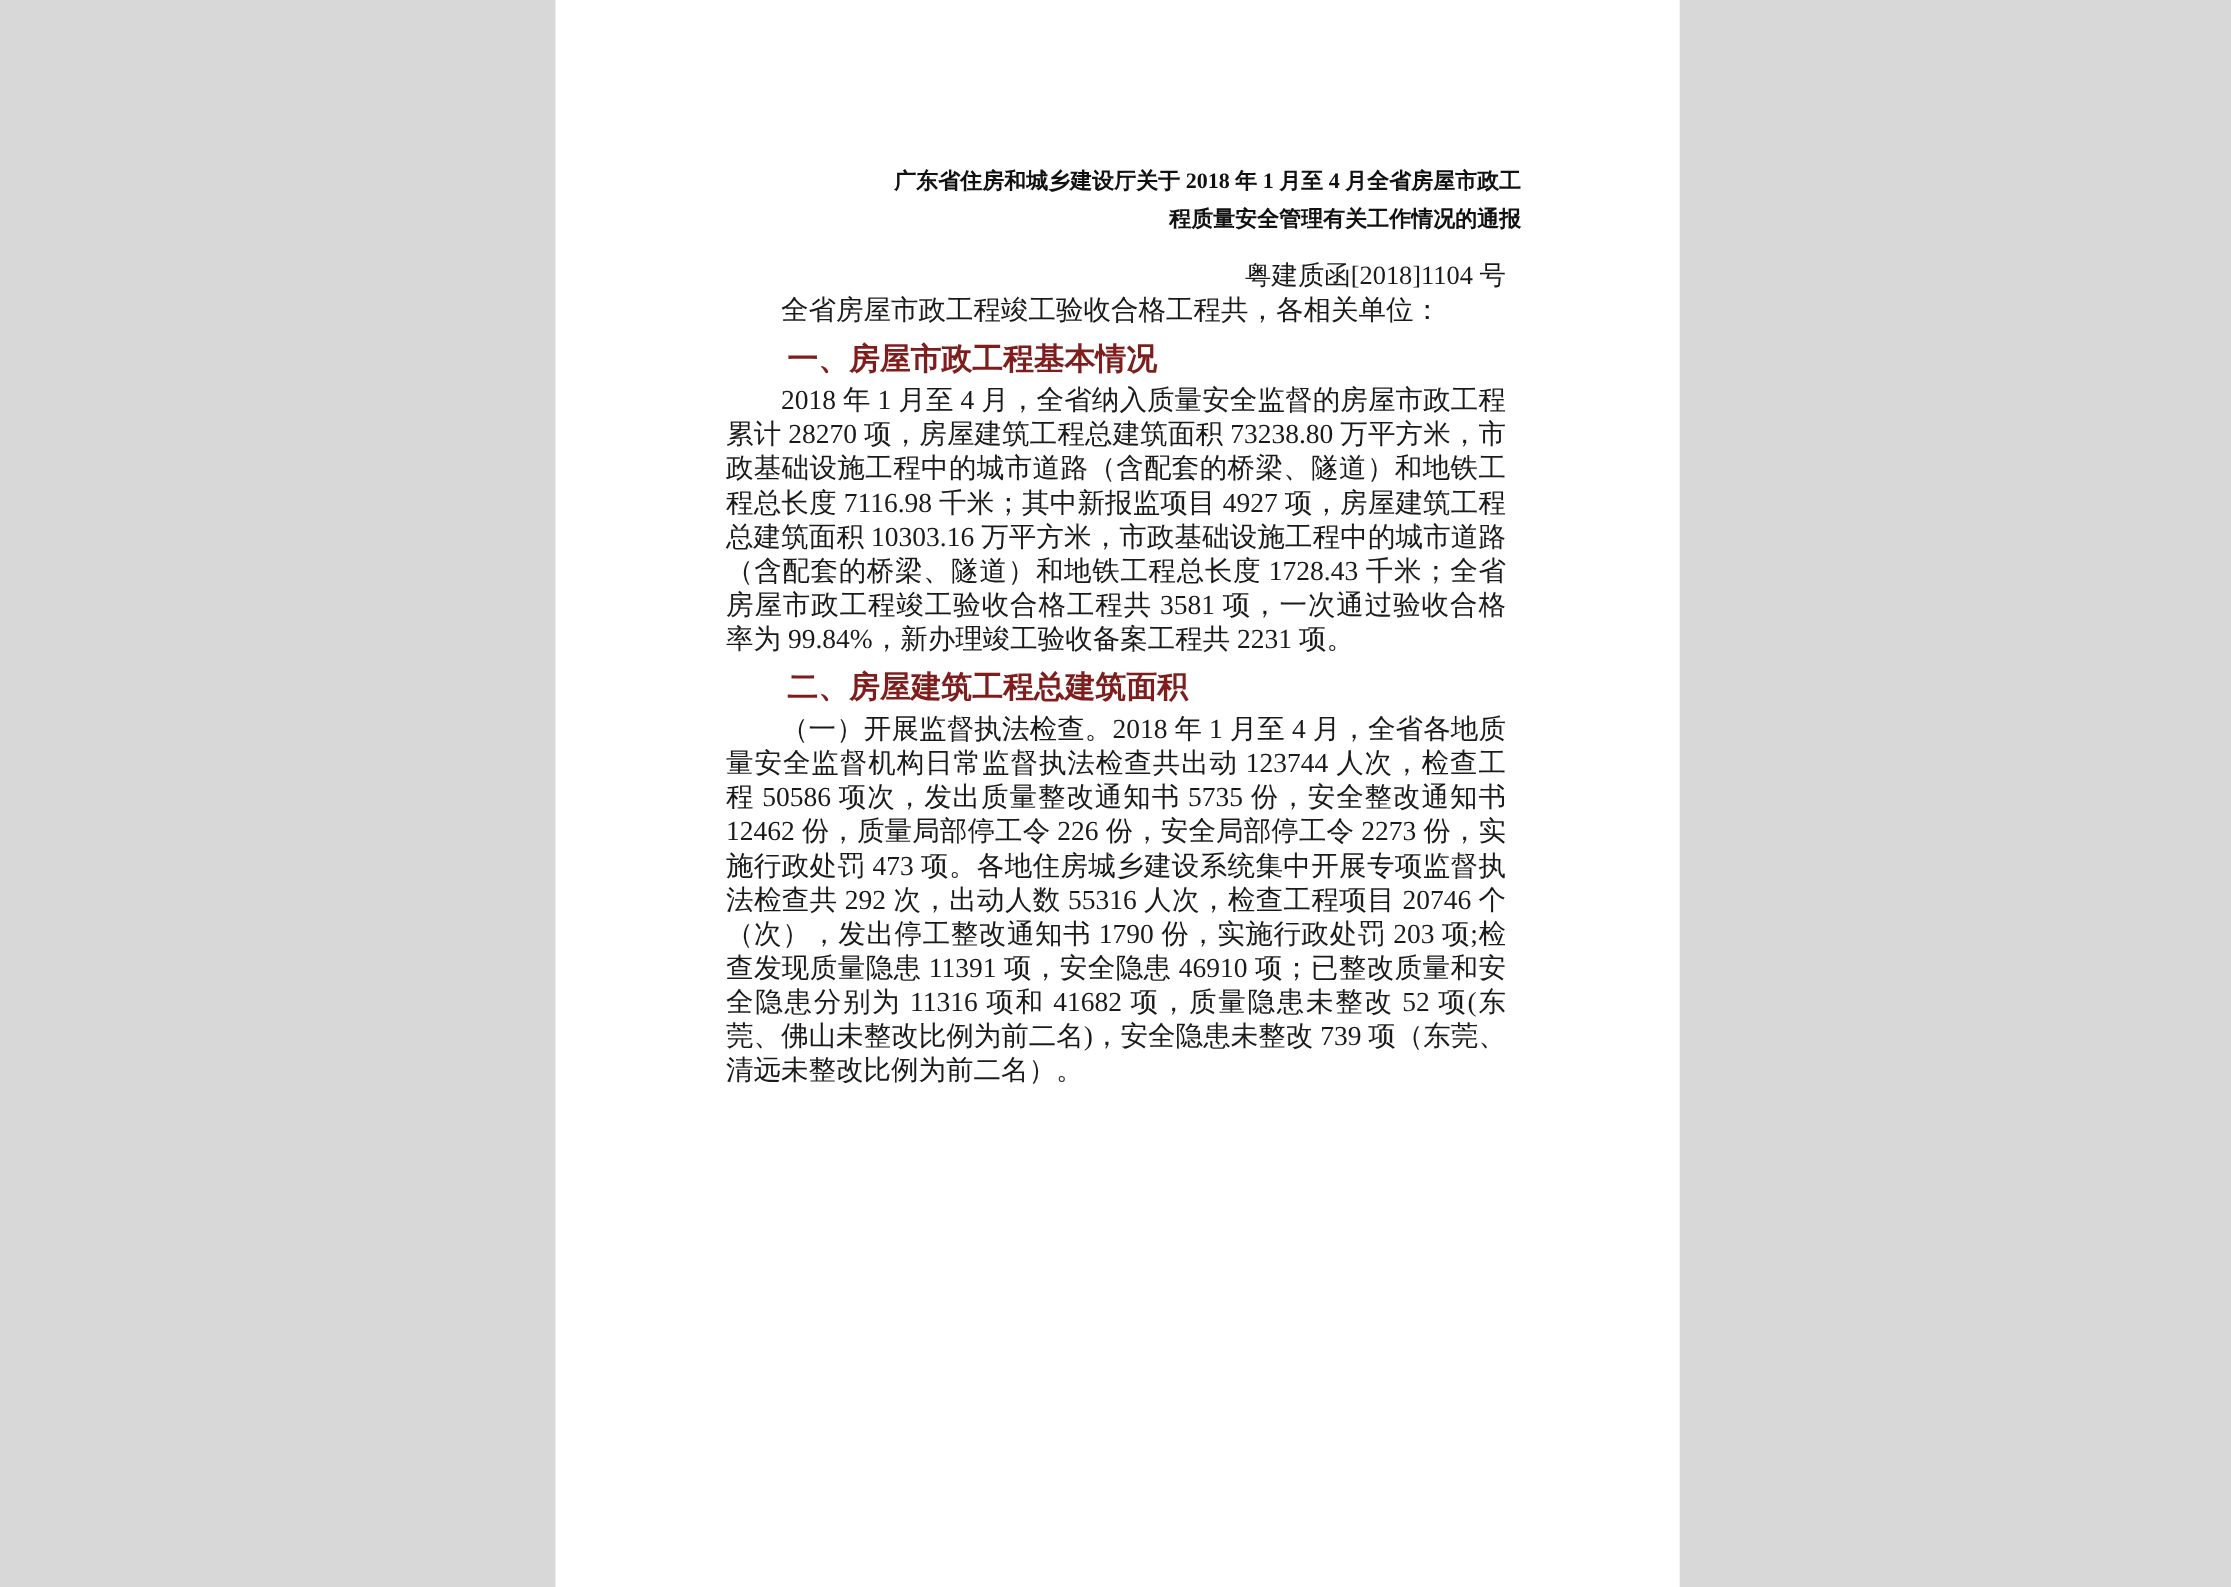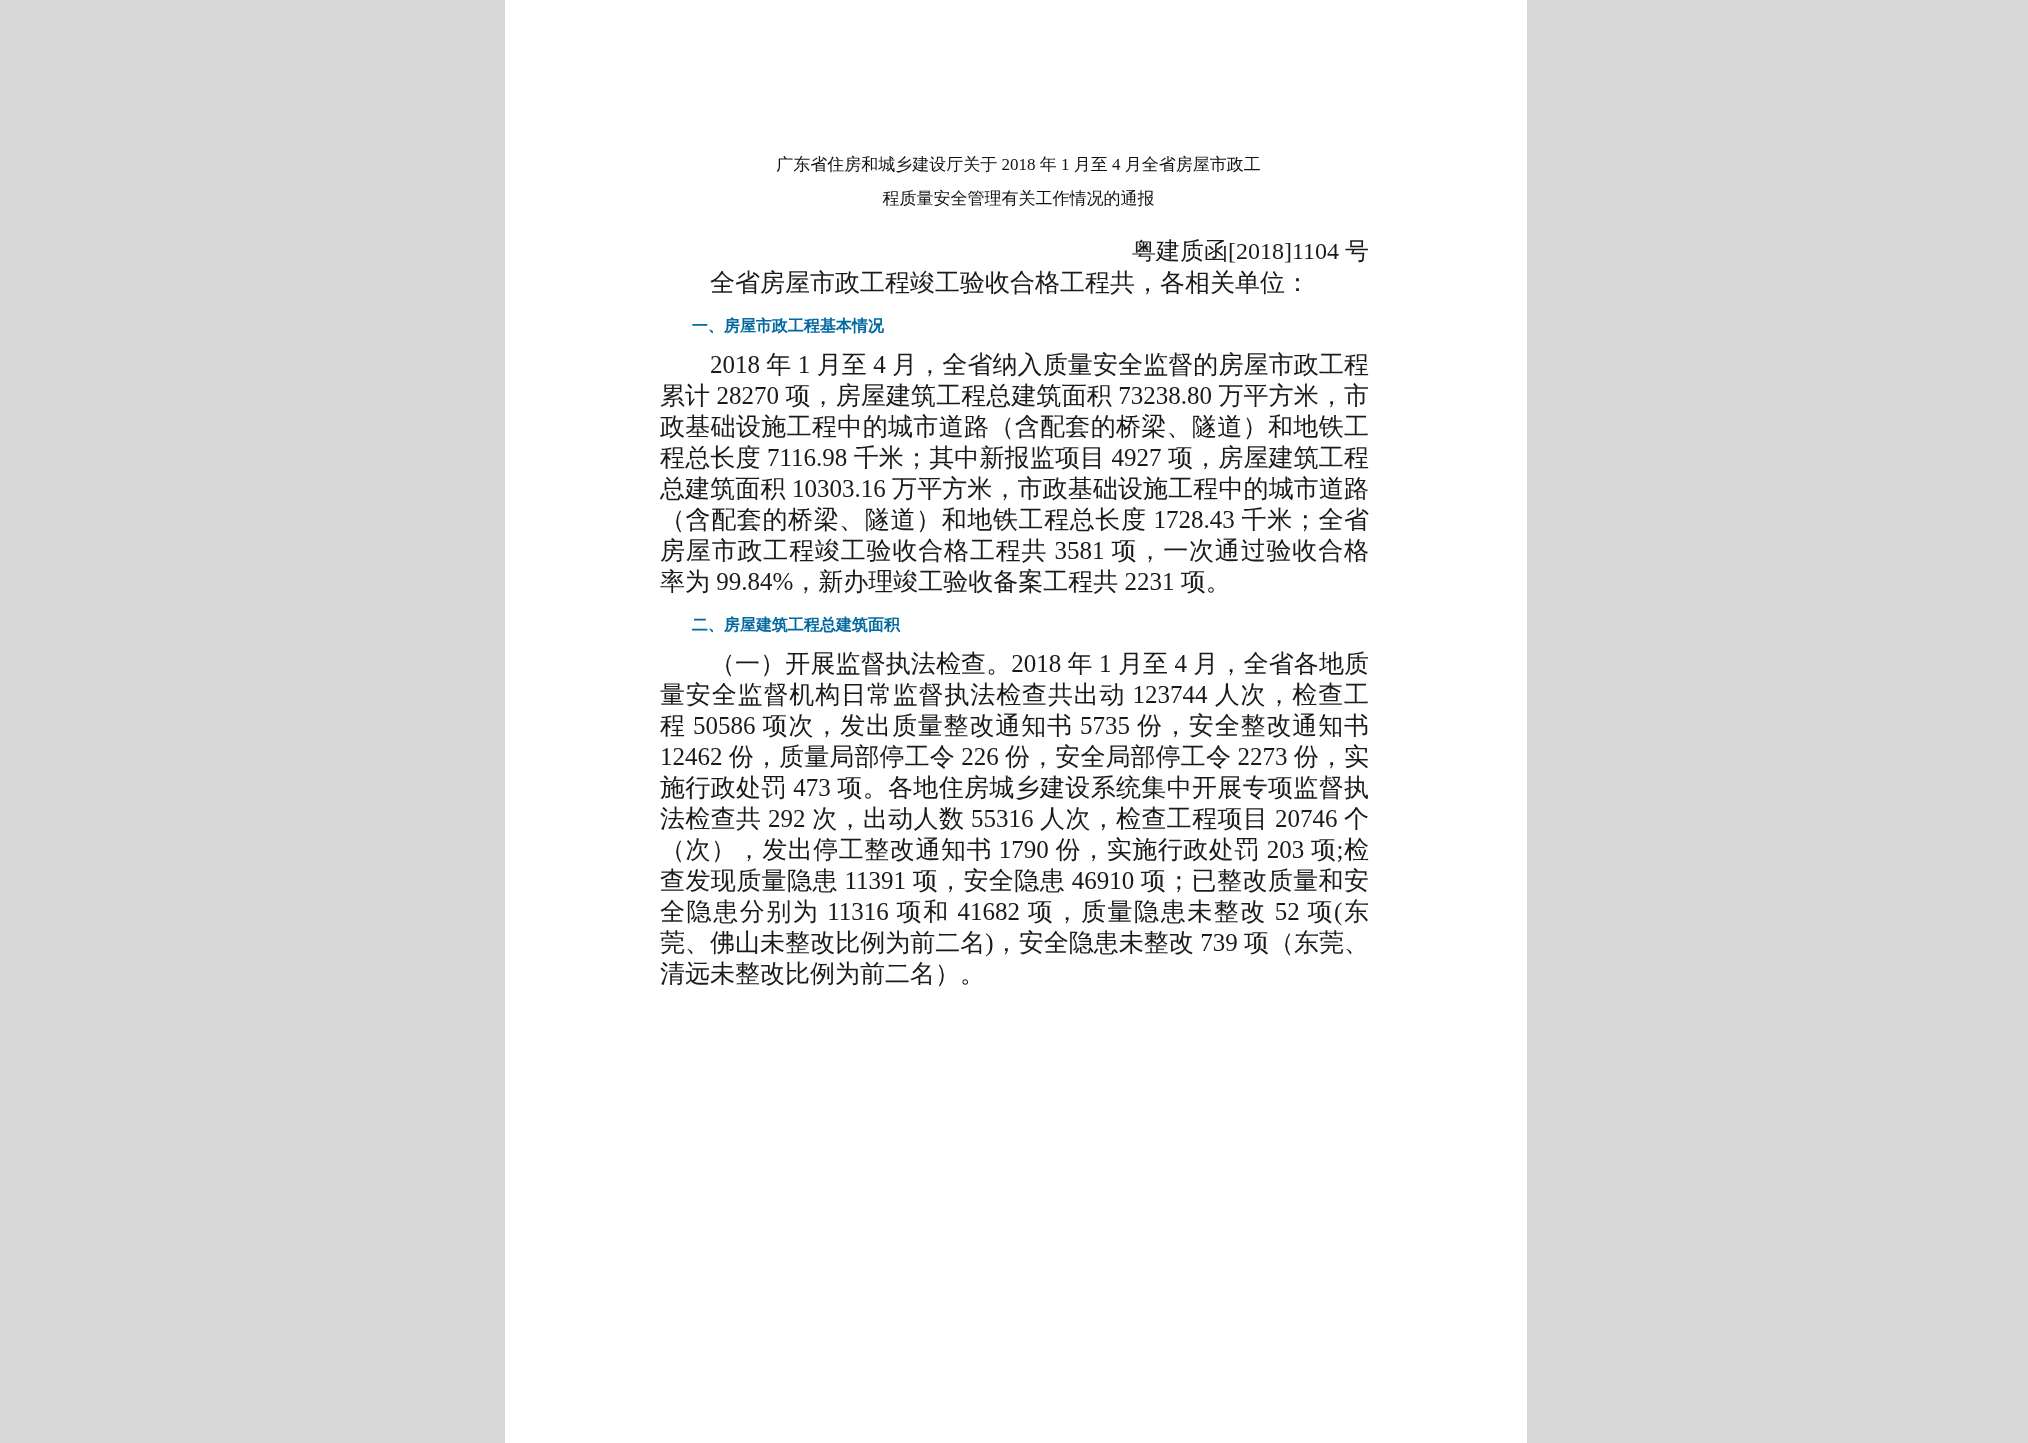--- a/index.html
+++ b/index.html
@@ -26,24 +26,24 @@
     top: 0;
     width: 1022px;
     height: 1443px;
     background: #ffffff;
     color: #1a1a1a;
   }
   .content {
     padding: 148px 158px 0 155px;
   }
   .doc-title {
-    font-size: 17px;
+    font-size: 20px;
     line-height: 34px;
-    font-weight: normal;
-    text-align: center;
+    font-weight: bold;
+    text-align: right;
     white-space: pre-line;
     margin: 0 -14px 0 -6px;
     color: #111111;
   }
   .doc-number {
     font-size: 24px;
     line-height: 31px;
     text-align: right;
     margin-top: 20px;
   }
@@ -57,25 +57,25 @@
     margin-top: 30px;
     text-indent: 0;
   }
   .body-text p {
     margin: 0;
     text-indent: 2em;
   }
   .section-heading {
     font-family: Liberation Sans, sans-serif;
     font-weight: bold;
-    font-size: 16px;
+    font-size: 28px;
     line-height: 31px;
     text-indent: 2em;
     margin: 12px 0 8px 0;
-    color: #0369a1;
+    color: #7f1d1d;
   }
   .para-gap {
     margin-top: 12px !important;
   }
 </style>
 </head>
 <body>
 
 <div class="canvas-bg"></div>
 

